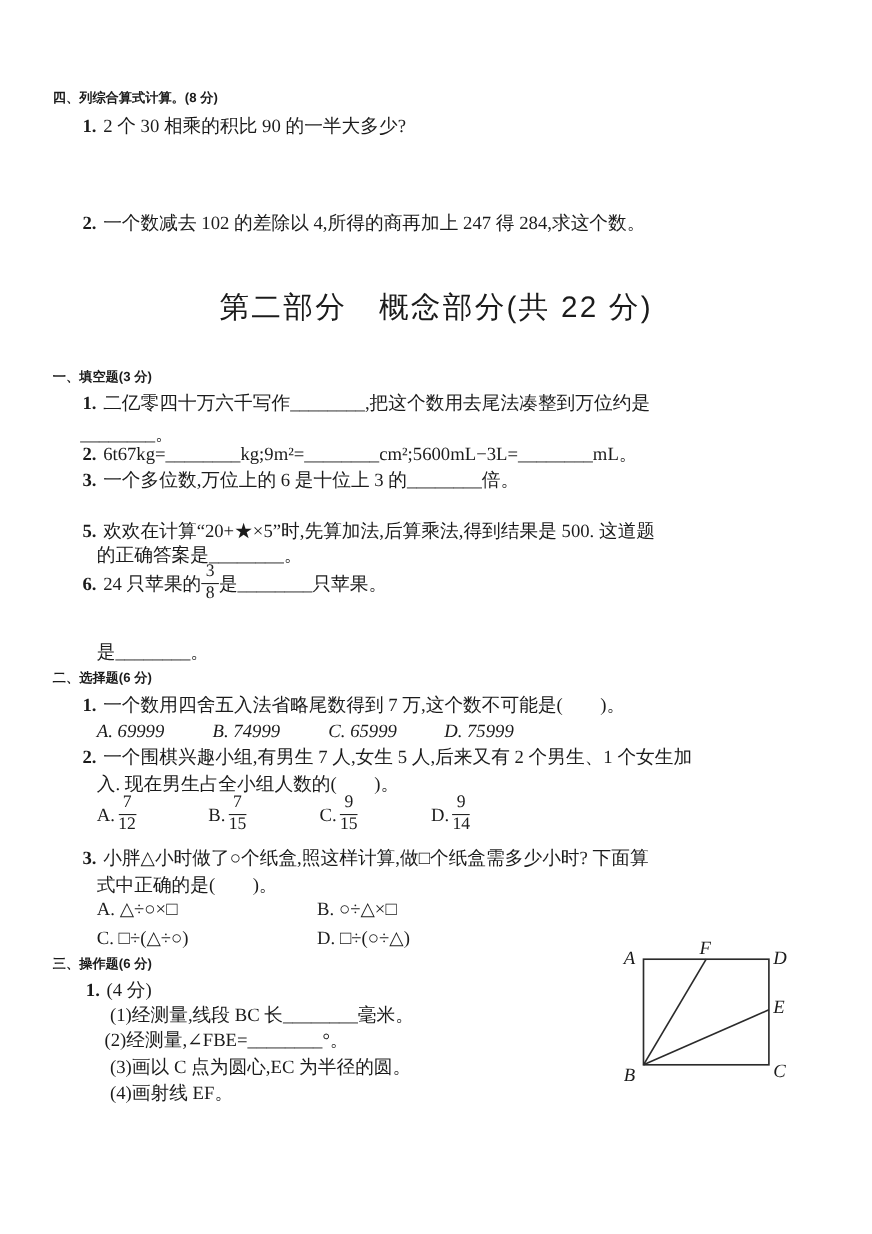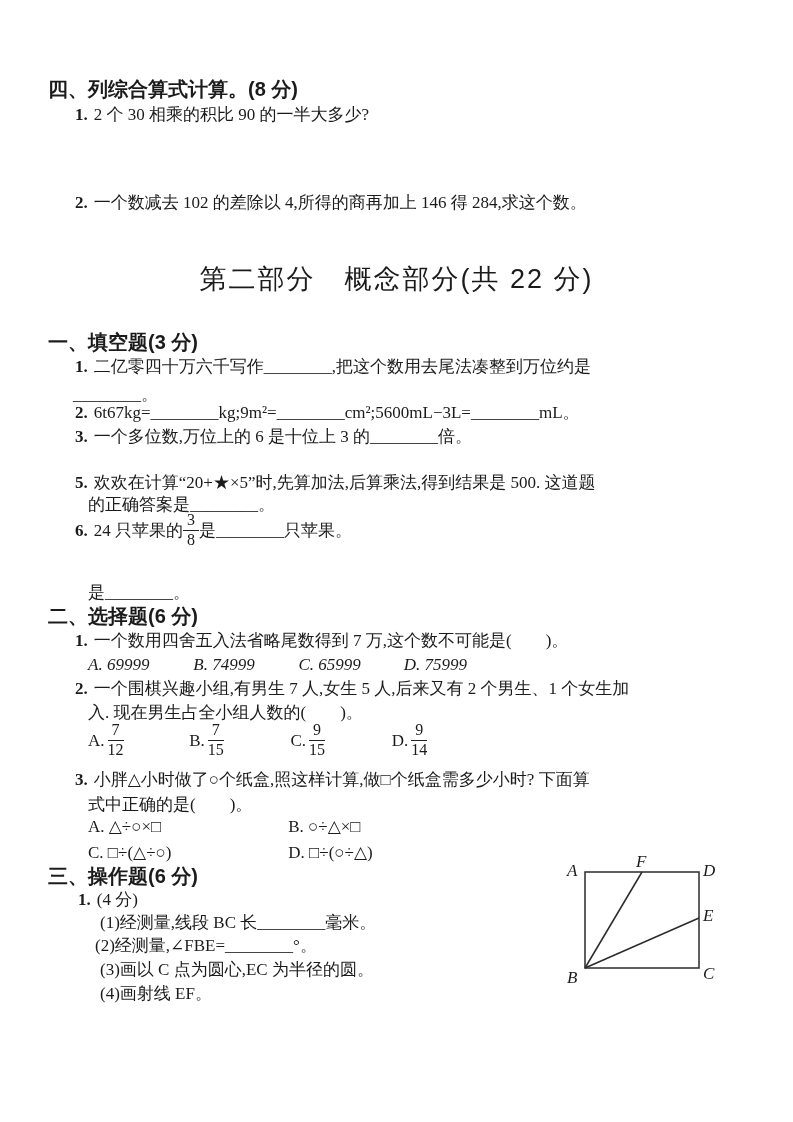--- a/index.html
+++ b/index.html
@@ -10,21 +10,21 @@
     background:#ffffff;
     font-family:"Liberation Serif","DejaVu Serif",serif;
     font-size:17px; line-height:23px;
     color:#1b1b1b;
     overflow:hidden;
   }
   .row { position:absolute; white-space:nowrap; }
   .heading {
     font-weight:700;
     font-family:"Liberation Sans","DejaVu Sans",sans-serif;
-    font-size:20px;
+    font-size:12px;
   }
   .qno { font-weight:700; margin-right:6px; }
   .part-title {
     position:absolute; top:268px; left:0; width:100%;
     text-align:center;
     font-weight:400;
     font-family:"Liberation Sans","DejaVu Sans",sans-serif;
     font-size:27px; letter-spacing:2px;
   }
   .opt1 { display:inline-block; width:101px;font-style:italic; }
@@ -48,21 +48,21 @@
 </head>
 <body>
 
 <div class="page">
 
   <div class="row heading" style="top:78px; left:48px">四、列综合算式计算。(8 分)</div>
   <div class="row" style="top:103px; left:75px">
     <span class="qno">1.</span><span>2 个 30 相乘的积比 90 的一半大多少?</span>
   </div>
   <div class="row" style="top:191px; left:75px">
-    <span class="qno">2.</span><span>一个数减去 102 的差除以 4,所得的商再加上 146 得 284,求这个数。</span>
+    <span class="qno">2.</span><span>一个数减去 102 的差除以 4,所得的商再加上 247 得 284,求这个数。</span>
   </div>
 
   <div class="part-title">第二部分　概念部分(共 22 分)</div>
 
   <div class="row heading" style="top:331px; left:48px">一、填空题(3 分)</div>
 
   <div class="row" style="top:355px; left:75px">
     <span class="qno">1.</span><span>二亿零四十万六千写作________,把这个数用去尾法凑整到万位约是</span>
   </div>
   <div class="row" style="top:383px; left:73px">________。</div>

